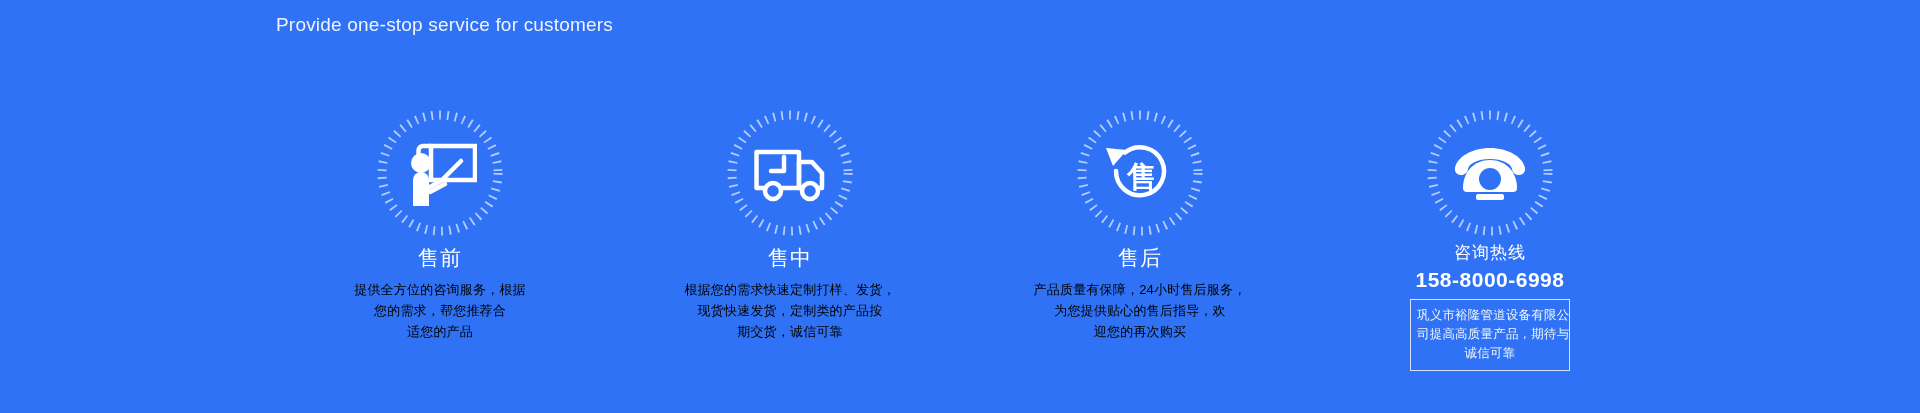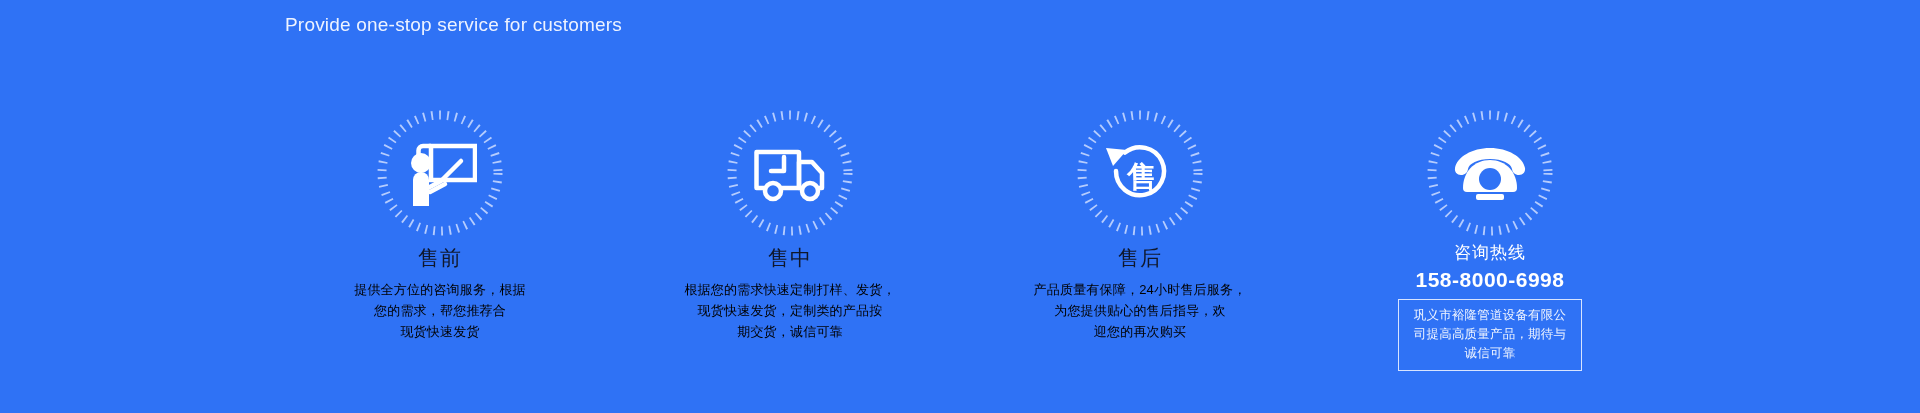--- a/index.html
+++ b/index.html
@@ -5,21 +5,21 @@
   * { margin:0; padding:0; box-sizing:border-box; }
   html,body { width:1920px; height:413px; overflow:hidden; }
   body {
     background:#2f72f5;
     font-family:"Liberation Sans","DejaVu Sans",sans-serif;
     color:#ffffff;
     position:relative;
   }
   .banner { position:relative; width:1920px; height:413px; background:#2f72f5; }
 
-  .heading { position:absolute; left:285px; top:14px; }
+  .heading { position:absolute; left:276px; top:14px; }
   .heading .en {
     font-size:19px; font-weight:400; letter-spacing:.2px;
     color:#eef3ff; line-height:1.2; white-space:nowrap;
   }
   .heading .cn {
     margin-top:10px;
     font-size:38px; font-weight:400; letter-spacing:2px;
     color:#ffffff; line-height:1.25; white-space:nowrap;
   }
 
@@ -39,39 +39,39 @@
     width:130px; height:130px; margin:0 auto; position:relative;
   }
   .dashring { position:absolute; left:0; top:0; width:130px; height:130px; }
   .glyph {
     position:absolute; left:0; top:0; width:130px; height:130px;
     display:flex; align-items:center; justify-content:center;
   }
   .glyph svg { display:block; }
 
   .coltitle {
-    margin-top:6px; font-size:21px; font-weight:400; color:#0f172a;
+    margin-top:6px; font-size:21px; font-weight:400; color:#ffffff;
     letter-spacing:1px; line-height:1.3;
   }
   .coldesc {
     margin-top:8px; font-size:13px; line-height:21px; color:#000000;
     letter-spacing:.2px;
   }
   .coldesc div { white-space:nowrap; }
 
   .hotline-title {
     margin-top:4px; font-size:17px; color:#ffffff; letter-spacing:1px;
     line-height:1.3;
   }
   .hotline-num {
     margin-top:2px; font-size:21px; font-weight:bold; color:#ffffff;
     letter-spacing:.5px; line-height:1.3;
   }
   .notebox {
-    margin:6px auto 0; width:184px; border:1px solid #d8e4ff;
+    margin:6px auto 0; width:160px; border:1px solid #d8e4ff;
     padding:6px 6px 7px; font-size:12.5px; line-height:19px;
     color:#f0f5ff; letter-spacing:.2px;
   }
   .notebox div { white-space:nowrap; }
 </style>
 </head>
 <body>
 
 <div class="banner">
 
@@ -94,21 +94,21 @@
             <path d="M10 40 a8 8 0 0 1 16 0 V66 H10 Z" fill="#fff"></path>
             <path d="M25 48 L38 41 L58 21" fill="none" stroke="#fff" stroke-width="4.5" stroke-linecap="round" stroke-linejoin="round"></path>
             <path d="M27 52 L42 44" fill="none" stroke="#fff" stroke-width="4.5" stroke-linecap="round"></path>
           </svg>
         </div>
       </div>
       <div class="coltitle">售前</div>
       <div class="coldesc">
         <div>提供全方位的咨询服务，根据</div>
         <div>您的需求，帮您推荐合</div>
-        <div>现货快速发货</div>
+        <div>适您的产品</div>
       </div>
     </div>
 
     <div class="col c2">
       <div class="iconwrap">
         <svg class="dashring" viewBox="0 0 130 130">
           <circle cx="65" cy="65" r="58" fill="none" stroke="#cddcff" stroke-width="9" stroke-dasharray="1.8 6.2" opacity="0.85"></circle>
         </svg>
         <div class="glyph">
           <svg width="76" height="58" viewBox="0 0 76 58">

